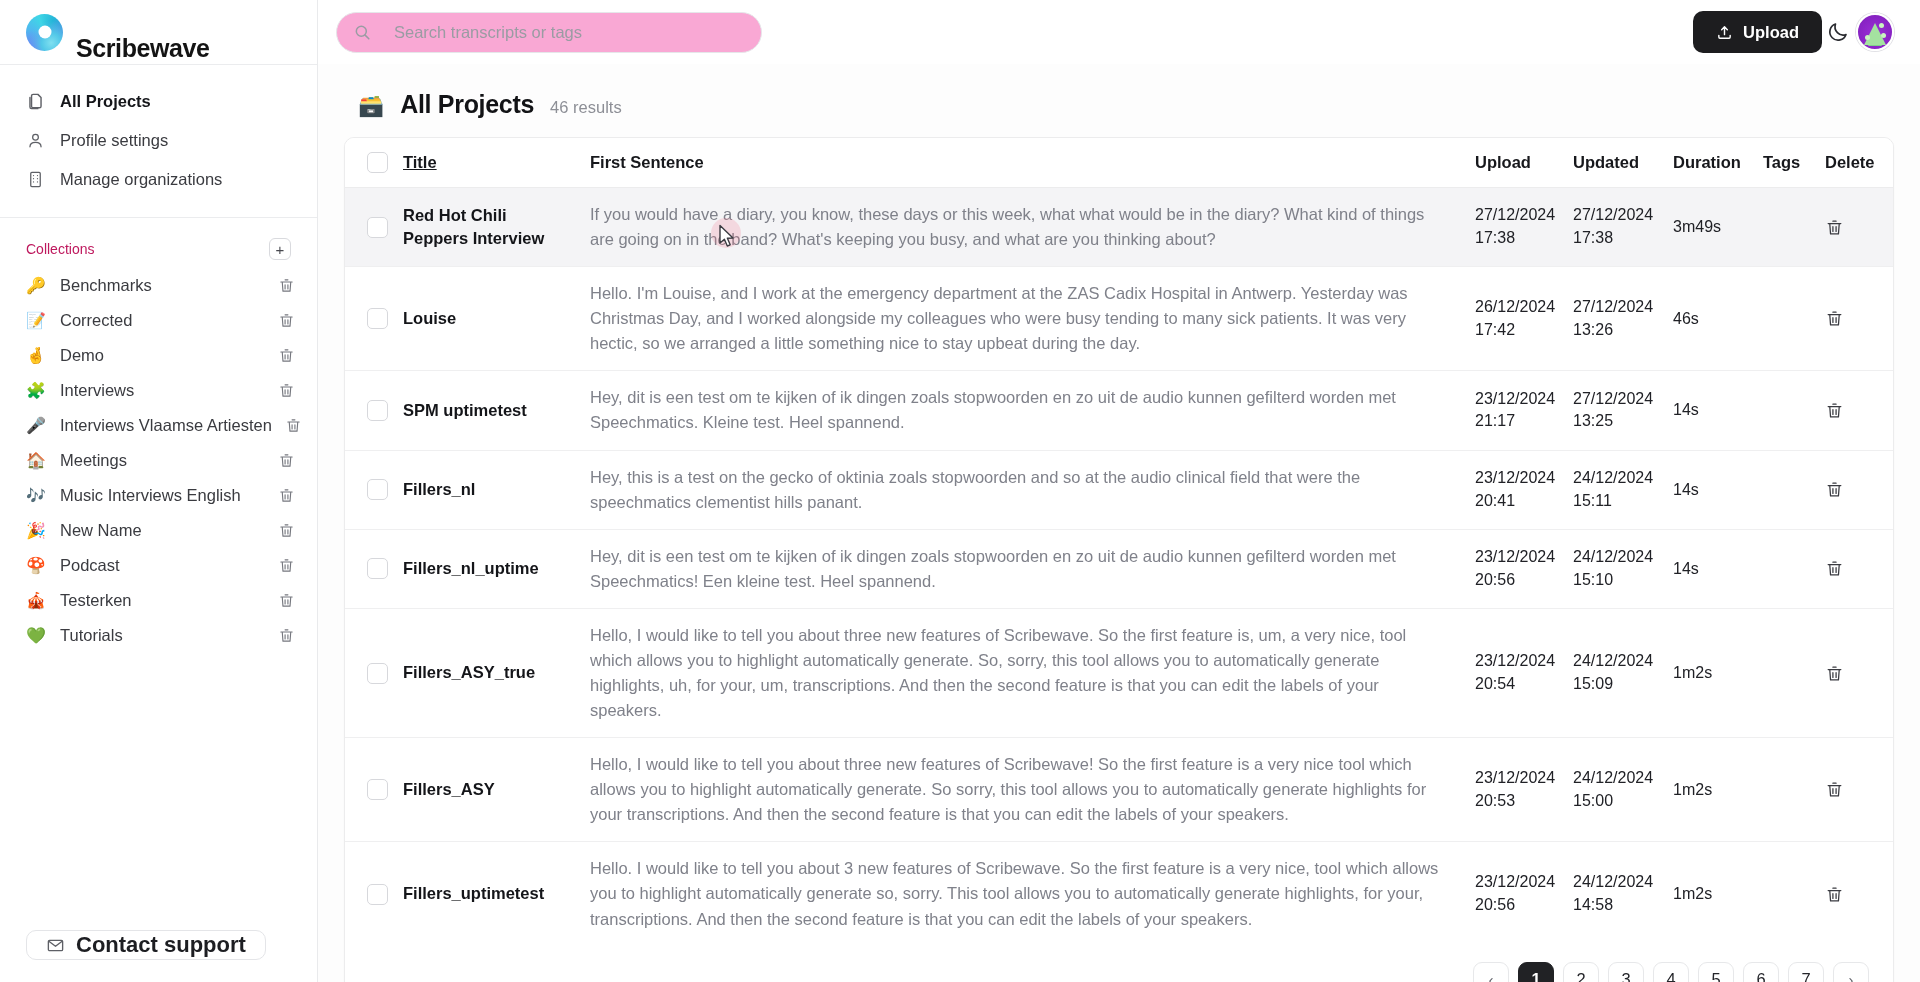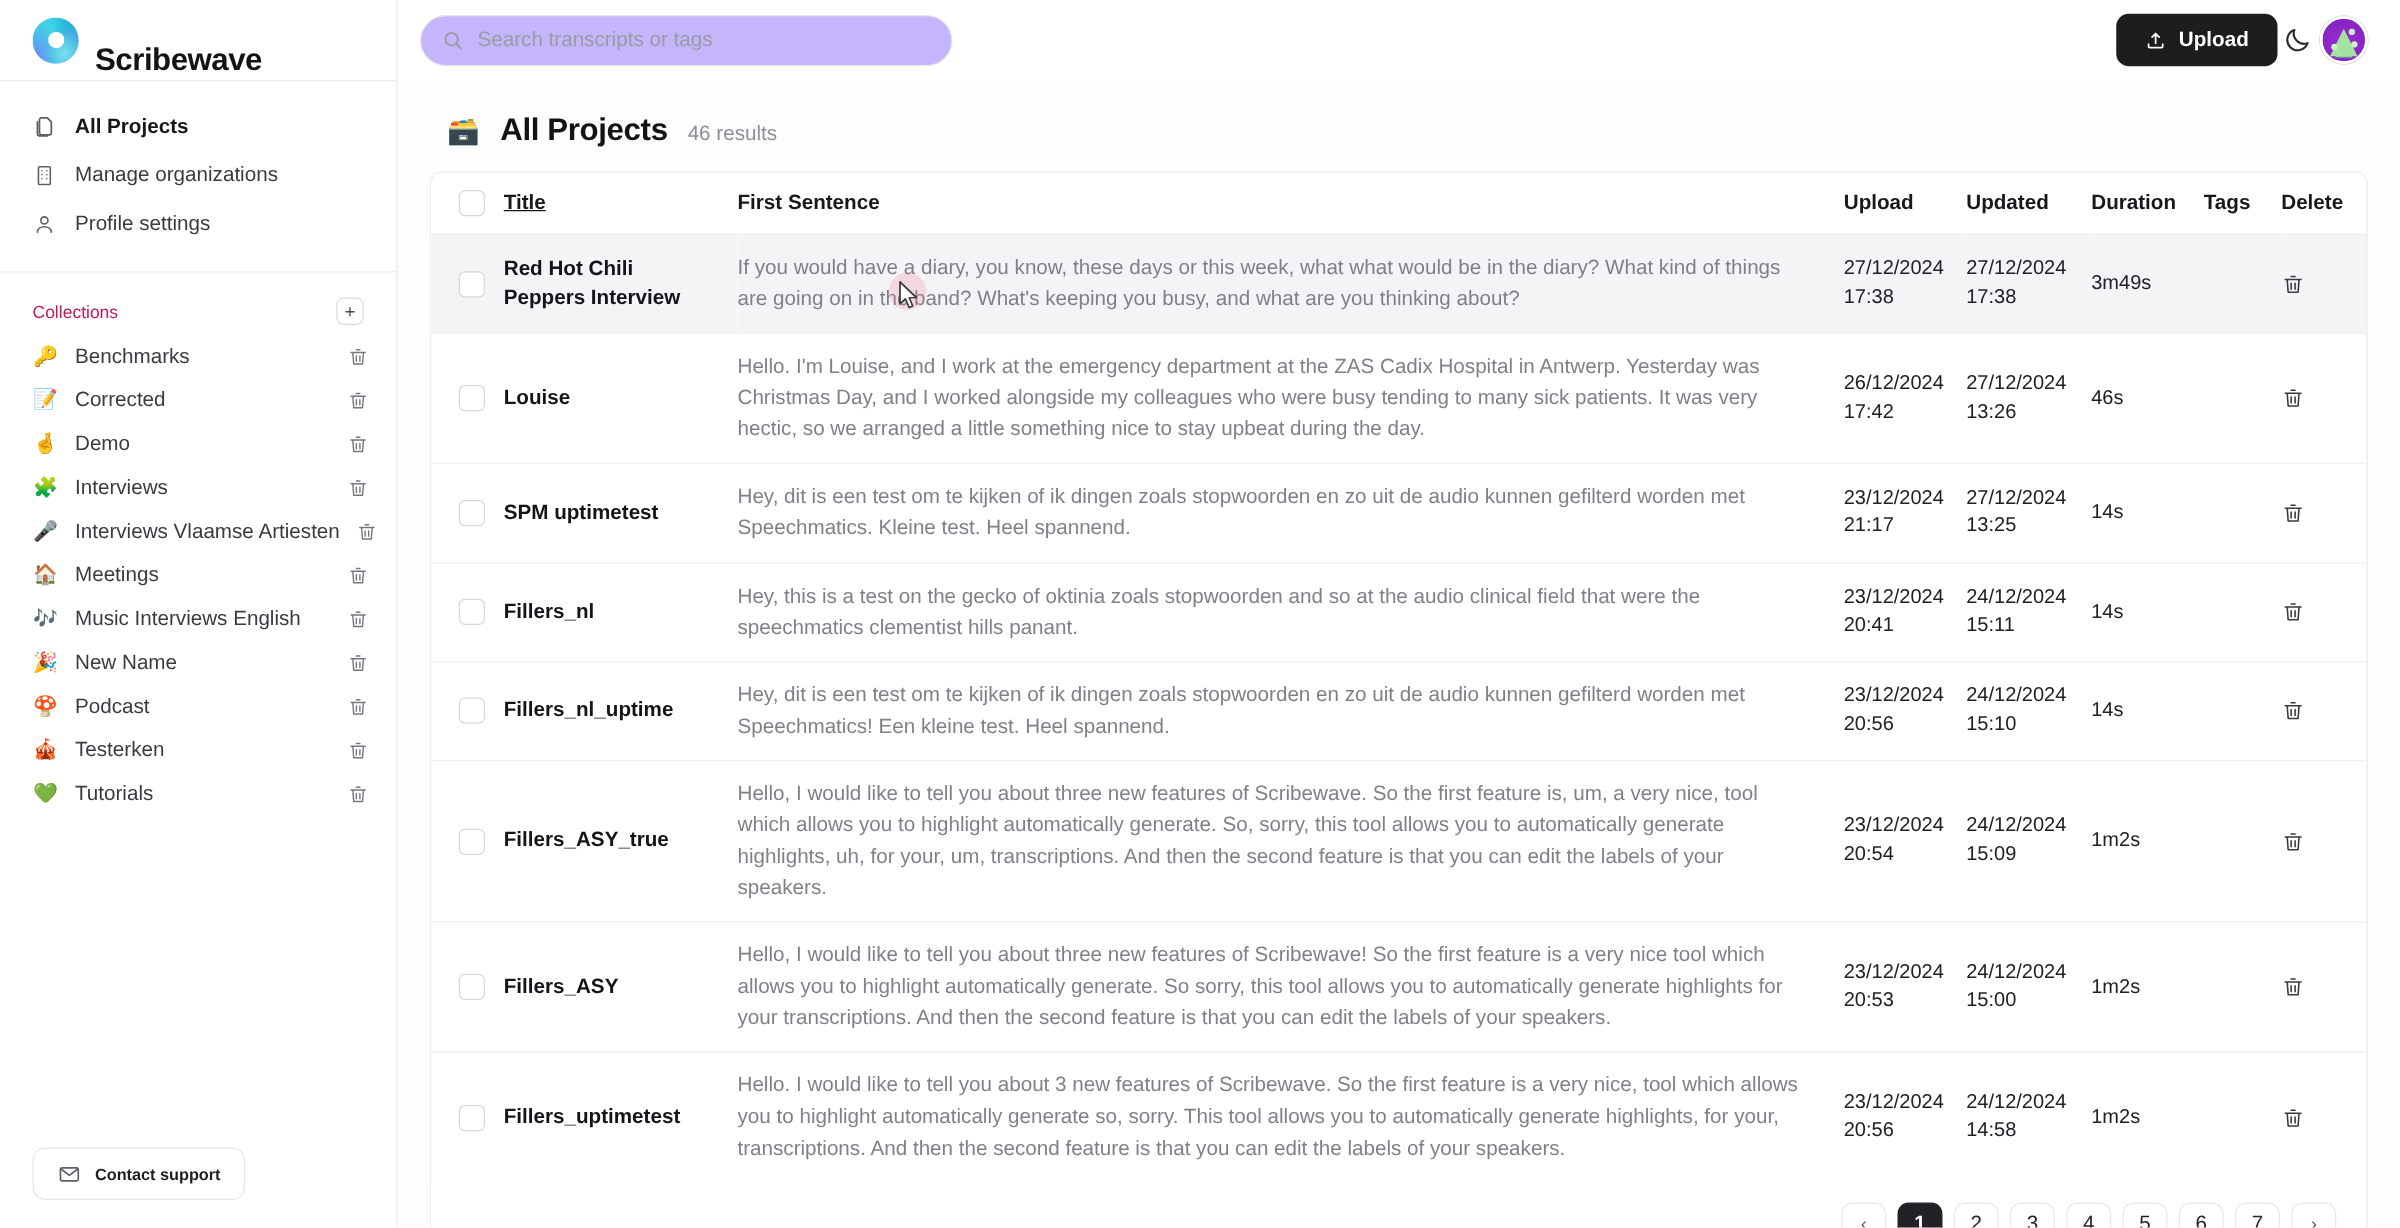--- a/index.html
+++ b/index.html
@@ -73,37 +73,37 @@
     height: 35px; padding: 0 22px 0 26px; cursor: pointer;
   }
   .coll-emoji { font-size: 16px; width: 21px; flex: 0 0 21px; text-align: center; line-height: 1; }
   .coll-label { font-size: 16.5px; color: #3a3b40; flex: 1 1 auto; white-space: nowrap; }
   .trash-ic { width: 17px; height: 17px; color: #75777e; flex: 0 0 17px; }
   .trash-ic svg { width: 17px; height: 17px; display: block; }
 
   .support-wrap { margin-top: auto; padding: 0 0 22px 26px; }
   .support-btn {
     display: inline-flex; align-items: center; gap: 11px;
-    height: 42px; padding: 0 19px;
+    height: 30px; padding: 0 19px;
     border: 1px solid #e4e5e8; border-radius: 10px; background: #fff;
-    font-size: 13px; font-weight: bold; color: #1d1e22; cursor: pointer; text-align: center;
+    font-size: 22px; font-weight: bold; color: #1d1e22; cursor: pointer; text-align: center;
   }
 
   
   .main { flex: 1 1 auto; height: 982px; background: #fdfdfd; display: flex; flex-direction: column; min-width: 0; }
   .topbar {
     height: 64px; flex: 0 0 64px;
     display: flex; align-items: center; justify-content: space-between;
     padding: 0 26px 0 18px; background: #ffffff;
   }
   .search-box {
     width: 426px; height: 41px;
     border: 1px solid #e6e7ea; border-radius: 21px;
-    display: flex; align-items: center; gap: 10px;
-    padding: 0 16px; background: #c4b5fd;
+    display: flex; align-items: center; gap: 22px;
+    padding: 0 16px; background: #f9a8d4;
   }
   .search-input {
     border: none; outline: none; background: transparent;
     font-family: "Liberation Sans", sans-serif;
     font-size: 16.5px; color: #2a2b30; width: 100%;
   }
   .search-input::placeholder { color: #9a9ca3; }
   .topbar-right { display: flex; align-items: center; gap: 4px; }
   .upload-btn {
     height: 42px; padding: 0 23px; border-radius: 10px; border: none;
@@ -223,35 +223,35 @@
             <path d="M9 3h6l4 4v11a2 2 0 0 1-2 2H9a2 2 0 0 1-2-2V5a2 2 0 0 1 2-2z"></path>
             <path d="M5 7v12a2 2 0 0 0 2 2h8"></path>
           </svg>
         </span>
         <span class="nav-label">All Projects</span>
       </div>
 
       <div class="nav-item">
         <span class="ic">
           <svg viewBox="0 0 24 24" fill="none" stroke="currentColor" stroke-width="1.6" stroke-linecap="round" stroke-linejoin="round">
+            <circle cx="12" cy="8" r="3.6"></circle>
+            <path d="M5 20c0-3.6 3.1-5.6 7-5.6s7 2 7 5.6"></path>
+          </svg>
+        </span>
+        <span class="nav-label">Profile settings</span>
+      </div>
+
+      <div class="nav-item">
+        <span class="ic">
+          <svg viewBox="0 0 24 24" fill="none" stroke="currentColor" stroke-width="1.6" stroke-linecap="round" stroke-linejoin="round">
             <rect x="6" y="3" width="12" height="18" rx="1.4"></rect>
             <path d="M9.5 7h.01M14.5 7h.01M9.5 11h.01M14.5 11h.01M9.5 15h.01M14.5 15h.01"></path>
           </svg>
         </span>
         <span class="nav-label">Manage organizations</span>
-      </div>
-
-      <div class="nav-item">
-        <span class="ic">
-          <svg viewBox="0 0 24 24" fill="none" stroke="currentColor" stroke-width="1.6" stroke-linecap="round" stroke-linejoin="round">
-            <circle cx="12" cy="8" r="3.6"></circle>
-            <path d="M5 20c0-3.6 3.1-5.6 7-5.6s7 2 7 5.6"></path>
-          </svg>
-        </span>
-        <span class="nav-label">Profile settings</span>
       </div>
 
     </nav>
 
     <div class="nav-div"></div>
 
     <div class="collections-head">
       <span class="collections-title">Collections</span>
       <button class="add-btn">+</button>
     </div>

